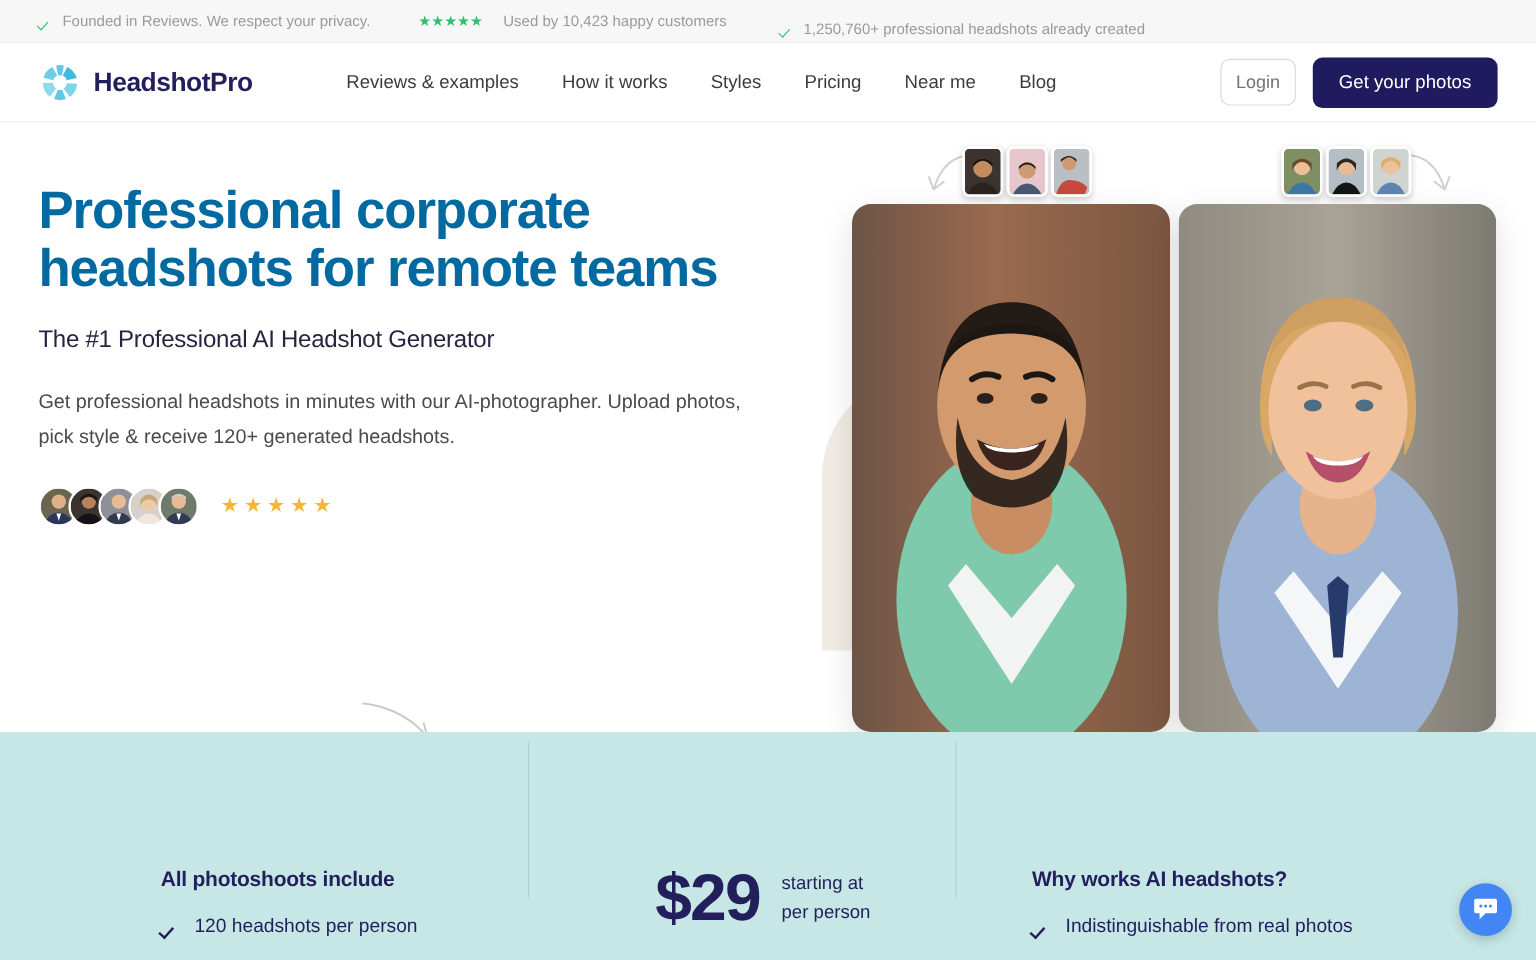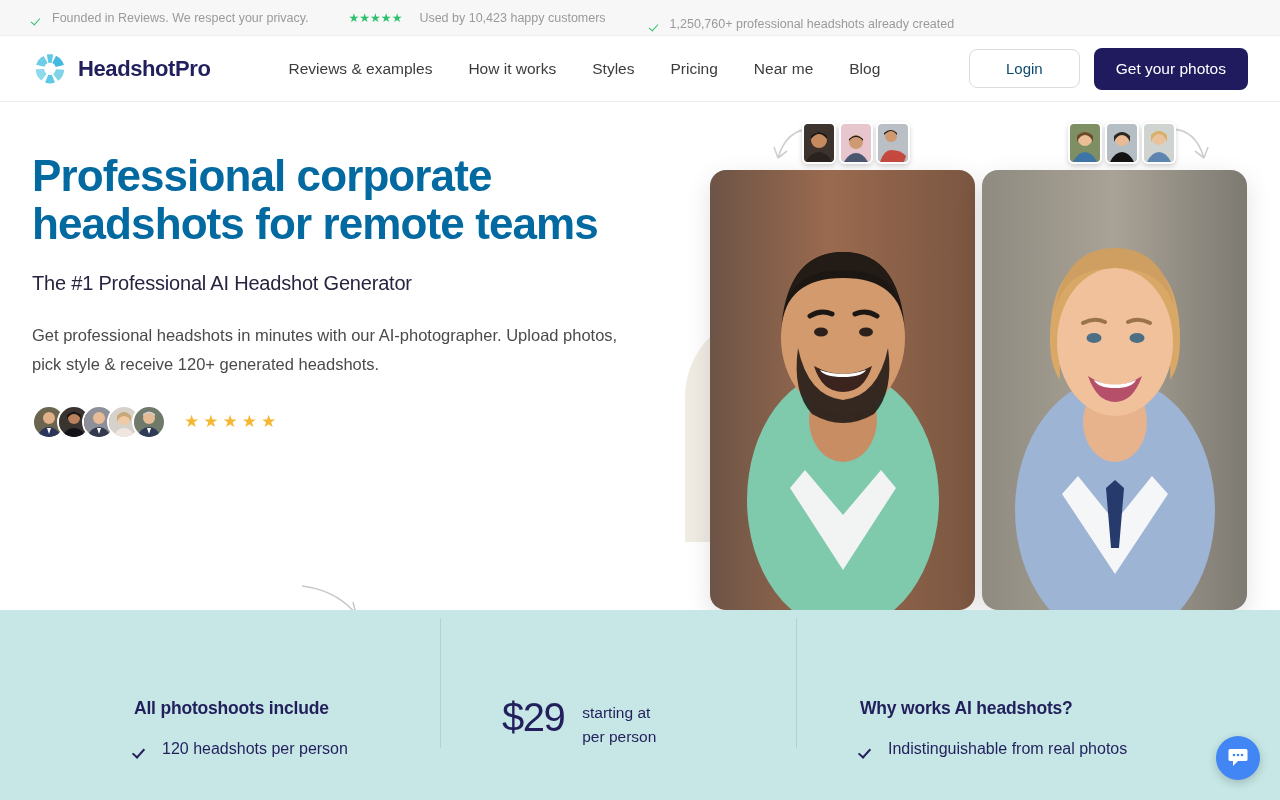--- a/index.html
+++ b/index.html
@@ -49,21 +49,21 @@
   .logo-text {
     font-size: 22px; font-weight: bold; color: #221f5c; letter-spacing: -0.4px;
   }
   .nav { display: flex; align-items: center; gap: 36px; margin-left: 78px; }
   .nav a {
     font-size: 15.5px; color: #3c3c3c; text-decoration: none; white-space: nowrap;
   }
   .header-actions { display: flex; align-items: center; gap: 14px; margin-left: auto; margin-right: 32px; }
   .btn-login {
     border: 1px solid #dcdcdc; border-radius: 8px; background: #fff;
-    padding: 10px 36px; font-size: 15px; color: #0c4a6e; cursor: pointer;
+    padding: 10px 12px; font-size: 15px; color: #737373; cursor: pointer;
     font-family: inherit;
   }
   .btn-primary {
     border: none; border-radius: 8px; background: #1f1b5e; color: #fff;
     padding: 12px 22px; font-size: 15.5px; cursor: pointer; font-family: inherit;
     white-space: nowrap;
   }
 
   
   .hero { position: relative; width: 100%; height: 508px; background: #fff; overflow: hidden; }
@@ -110,40 +110,40 @@
   .thumb {
     width: 34px; height: 42px; border-radius: 6px; border: 2px solid #fff;
     overflow: hidden; box-shadow: 0 2px 5px rgba(0,0,0,.18);
   }
 
   
   .teal-band {
     position: absolute; left: 0; top: 610px; width: 1280px; height: 190px;
     background: #c6e7e5;
   }
-  .band-inner { display: flex; height: 100%; padding-top: 88px; }
+  .band-inner { display: flex; height: 100%; padding-top: 112px; }
   .band-col { position: relative; }
   .band-col.c1 { width: 440px; padding-left: 134px; }
   .band-col.c2 { width: 356px; padding-left: 62px; display: flex; align-items: flex-start; gap: 18px; }
   .band-col.c3 { flex: 1; padding-left: 64px; }
   .divider {
     position: absolute; top: 8px; width: 1px; height: 130px; background: #a9d5d2;
   }
   .divider.d1 { left: 440px; }
   .divider.d2 { left: 796px; }
   .band-title { font-size: 17.5px; font-weight: bold; color: #221f5c; letter-spacing: -0.2px; }
   .band-item { margin-top: 21px; display: flex; align-items: center; gap: 13px; font-size: 16px; color: #221f5c; }
   .check-navy { width: 15px; height: 15px; position: relative; flex: none; }
   .check-navy::before {
     content: ""; position: absolute; left: 1px; top: 4px;
     width: 5px; height: 10px;
     border-right: 2px solid #221f5c; border-bottom: 2px solid #221f5c;
     transform: rotate(42deg);
   }
-  .price-big { font-size: 40px; font-weight: normal; color: #221f5c; letter-spacing: -1.5px; line-height: .95; }
+  .price-big { font-size: 55px; font-weight: bold; color: #221f5c; letter-spacing: -1.5px; line-height: .95; margin-left: 44px; }
   .price-meta { font-size: 15.5px; color: #221f5c; line-height: 1.55; padding-top: 3px; }
 
   
   .chat-btn {
     position: absolute; right: 20px; bottom: 20px;
     width: 44px; height: 44px; border-radius: 50%;
     background: #4285f4; border: none; cursor: pointer;
     display: flex; align-items: center; justify-content: center;
     box-shadow: 0 3px 10px rgba(0,0,0,.2);
     z-index: 40;

